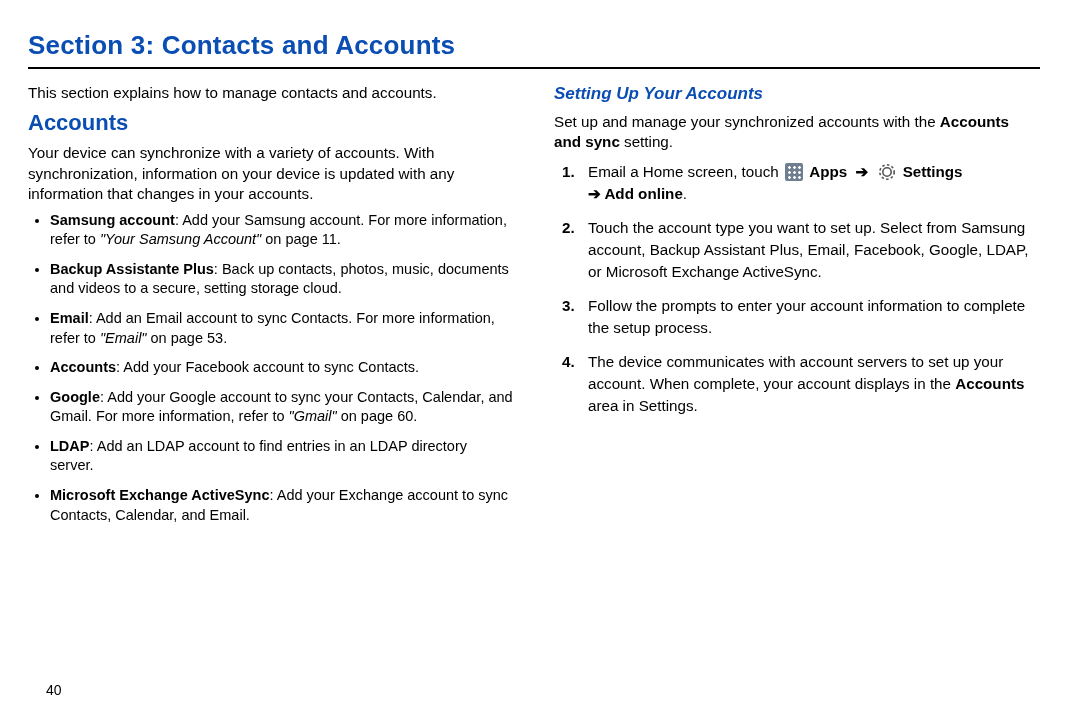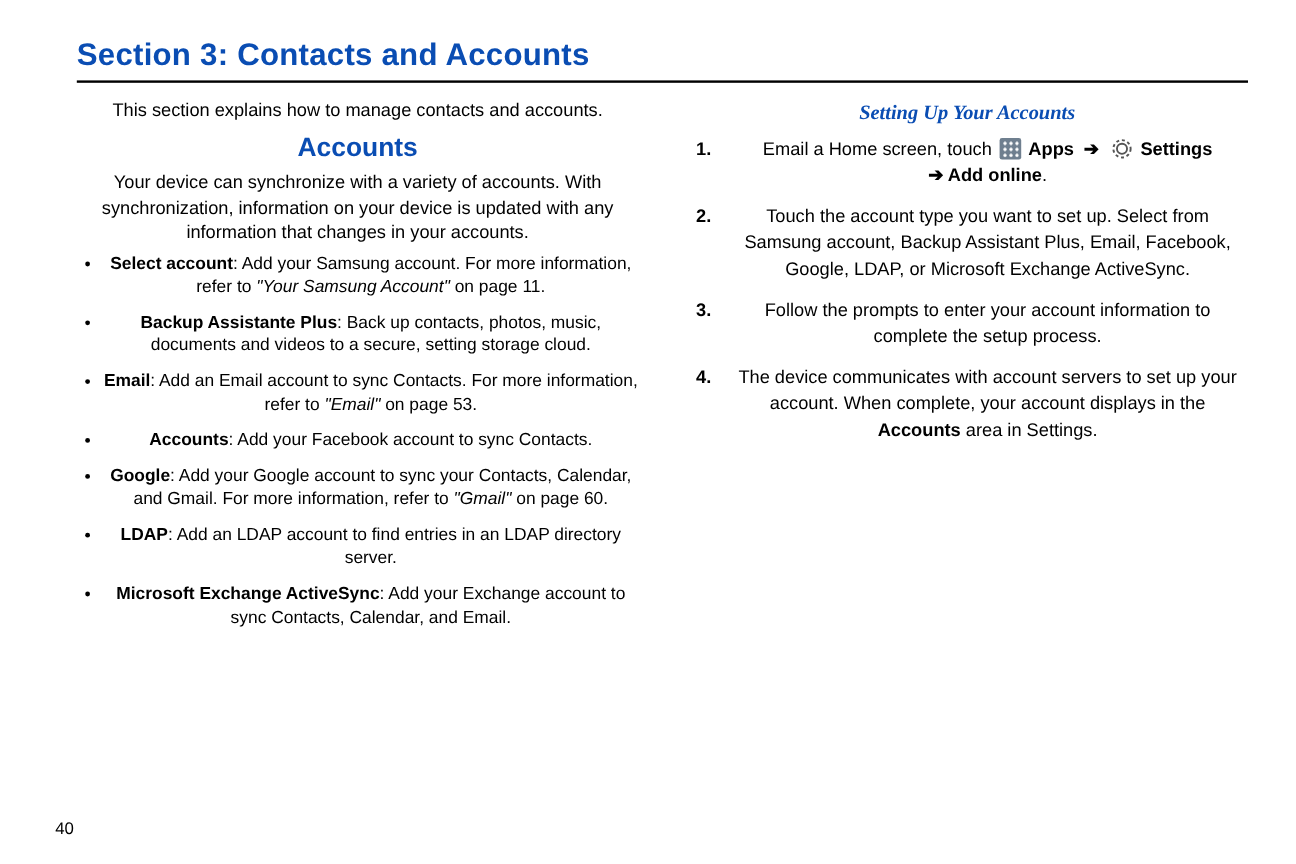--- a/index.html
+++ b/index.html
@@ -1,20 +1,20 @@
 <!DOCTYPE html>
 <html><head>
 <meta charset="utf-8">
 <style>
   html,body{margin:0;padding:0;background:#fff;}
   .page{
     width:1080px;
     height:720px;
     box-sizing:border-box;
-    padding:30px 40px 20px 64px;
+    padding:30px 40px 20px 28px;
     font-family:Arial,Helvetica,sans-serif;
     color:#000;
     position:relative;
   }
   .section-title{
     color:#0a4db3;
     font-weight:900;
     font-size:26px;
     letter-spacing:0.2px;
     margin:0 0 6px 0;
@@ -25,37 +25,35 @@
     margin:0 0 14px 0;
   }
   .columns{
     display:flex;
     gap:40px;
   }
   .col{
     width:50%;
     font-size:15.2px;
     line-height:1.35;
-    text-align:center;
   }
   .col p{margin:0 0 4px 0;}
   .intro{margin:0 0 6px 0;}
   .h2{
     color:#0a4db3;
     font-weight:900;
     font-size:22px;
     margin:4px 0 6px 0;
   }
   .h3{
     color:#0a4db3;
     font-weight:900;
     font-style:italic;
     font-size:17px;
     margin:0 0 6px 0;
-    font-family:Liberation Serif, serif;
   }
   ul.bullets{
     list-style:disc;
     margin:6px 0 0 0;
     padding-left:22px;
   }
   ul.bullets li{margin:0 0 10px 0; font-size:14.5px; line-height:1.35;}
   ol.steps{
     margin:8px 0 0 0;
     padding-left:34px;
@@ -114,21 +112,21 @@
 
   <div class="columns">
 
     <div class="col">
       <p class="intro">This section explains how to manage contacts and accounts.</p>
       <div class="h2">Accounts</div>
       <p>Your device can synchronize with a variety of accounts. With synchronization, information on your device is updated with any information that changes in your accounts.</p>
 
       <ul class="bullets">
         <li>
-          <span class="bold">Select account</span><span>: Add your Samsung account. For more information, refer to </span><span class="italic">"Your Samsung Account"</span><span> on page 11.</span>
+          <span class="bold">Samsung account</span><span>: Add your Samsung account. For more information, refer to </span><span class="italic">"Your Samsung Account"</span><span> on page 11.</span>
         </li>
         <li>
           <span class="bold">Backup Assistante Plus</span><span>: Back up contacts, photos, music, documents and videos to a secure, setting storage cloud.</span>
         </li>
         <li>
           <span class="bold">Email</span><span>: Add an Email account to sync Contacts. For more information, refer to </span><span class="italic">"Email"</span><span> on page 53.</span>
         </li>
         <li>
           <span class="bold">Accounts</span><span>: Add your Facebook account to sync Contacts.</span>
         </li>
@@ -139,20 +137,23 @@
           <span class="bold">LDAP</span><span>: Add an LDAP account to find entries in an LDAP directory server.</span>
         </li>
         <li>
           <span class="bold">Microsoft Exchange ActiveSync</span><span>: Add your Exchange account to sync Contacts, Calendar, and Email.</span>
         </li>
       </ul>
     </div>
 
     <div class="col">
       <div class="h3">Setting Up Your Accounts</div>
+      <p>
+        <span>Set up and manage your synchronized accounts with the </span><span class="bold">Accounts and sync</span><span> setting.</span>
+      </p>
 
       <ol class="steps">
         <li>
           <span>Email a Home screen, touch </span>
           <span class="inline-icon apps-icon"></span>
           <span class="bold">Apps</span>
           <span class="arrow">➔</span>
           <span class="inline-icon settings-icon">
             <svg viewBox="0 0 18 18" width="18" height="18">
                 <g fill="none" stroke="#555" stroke-width="1.6">

